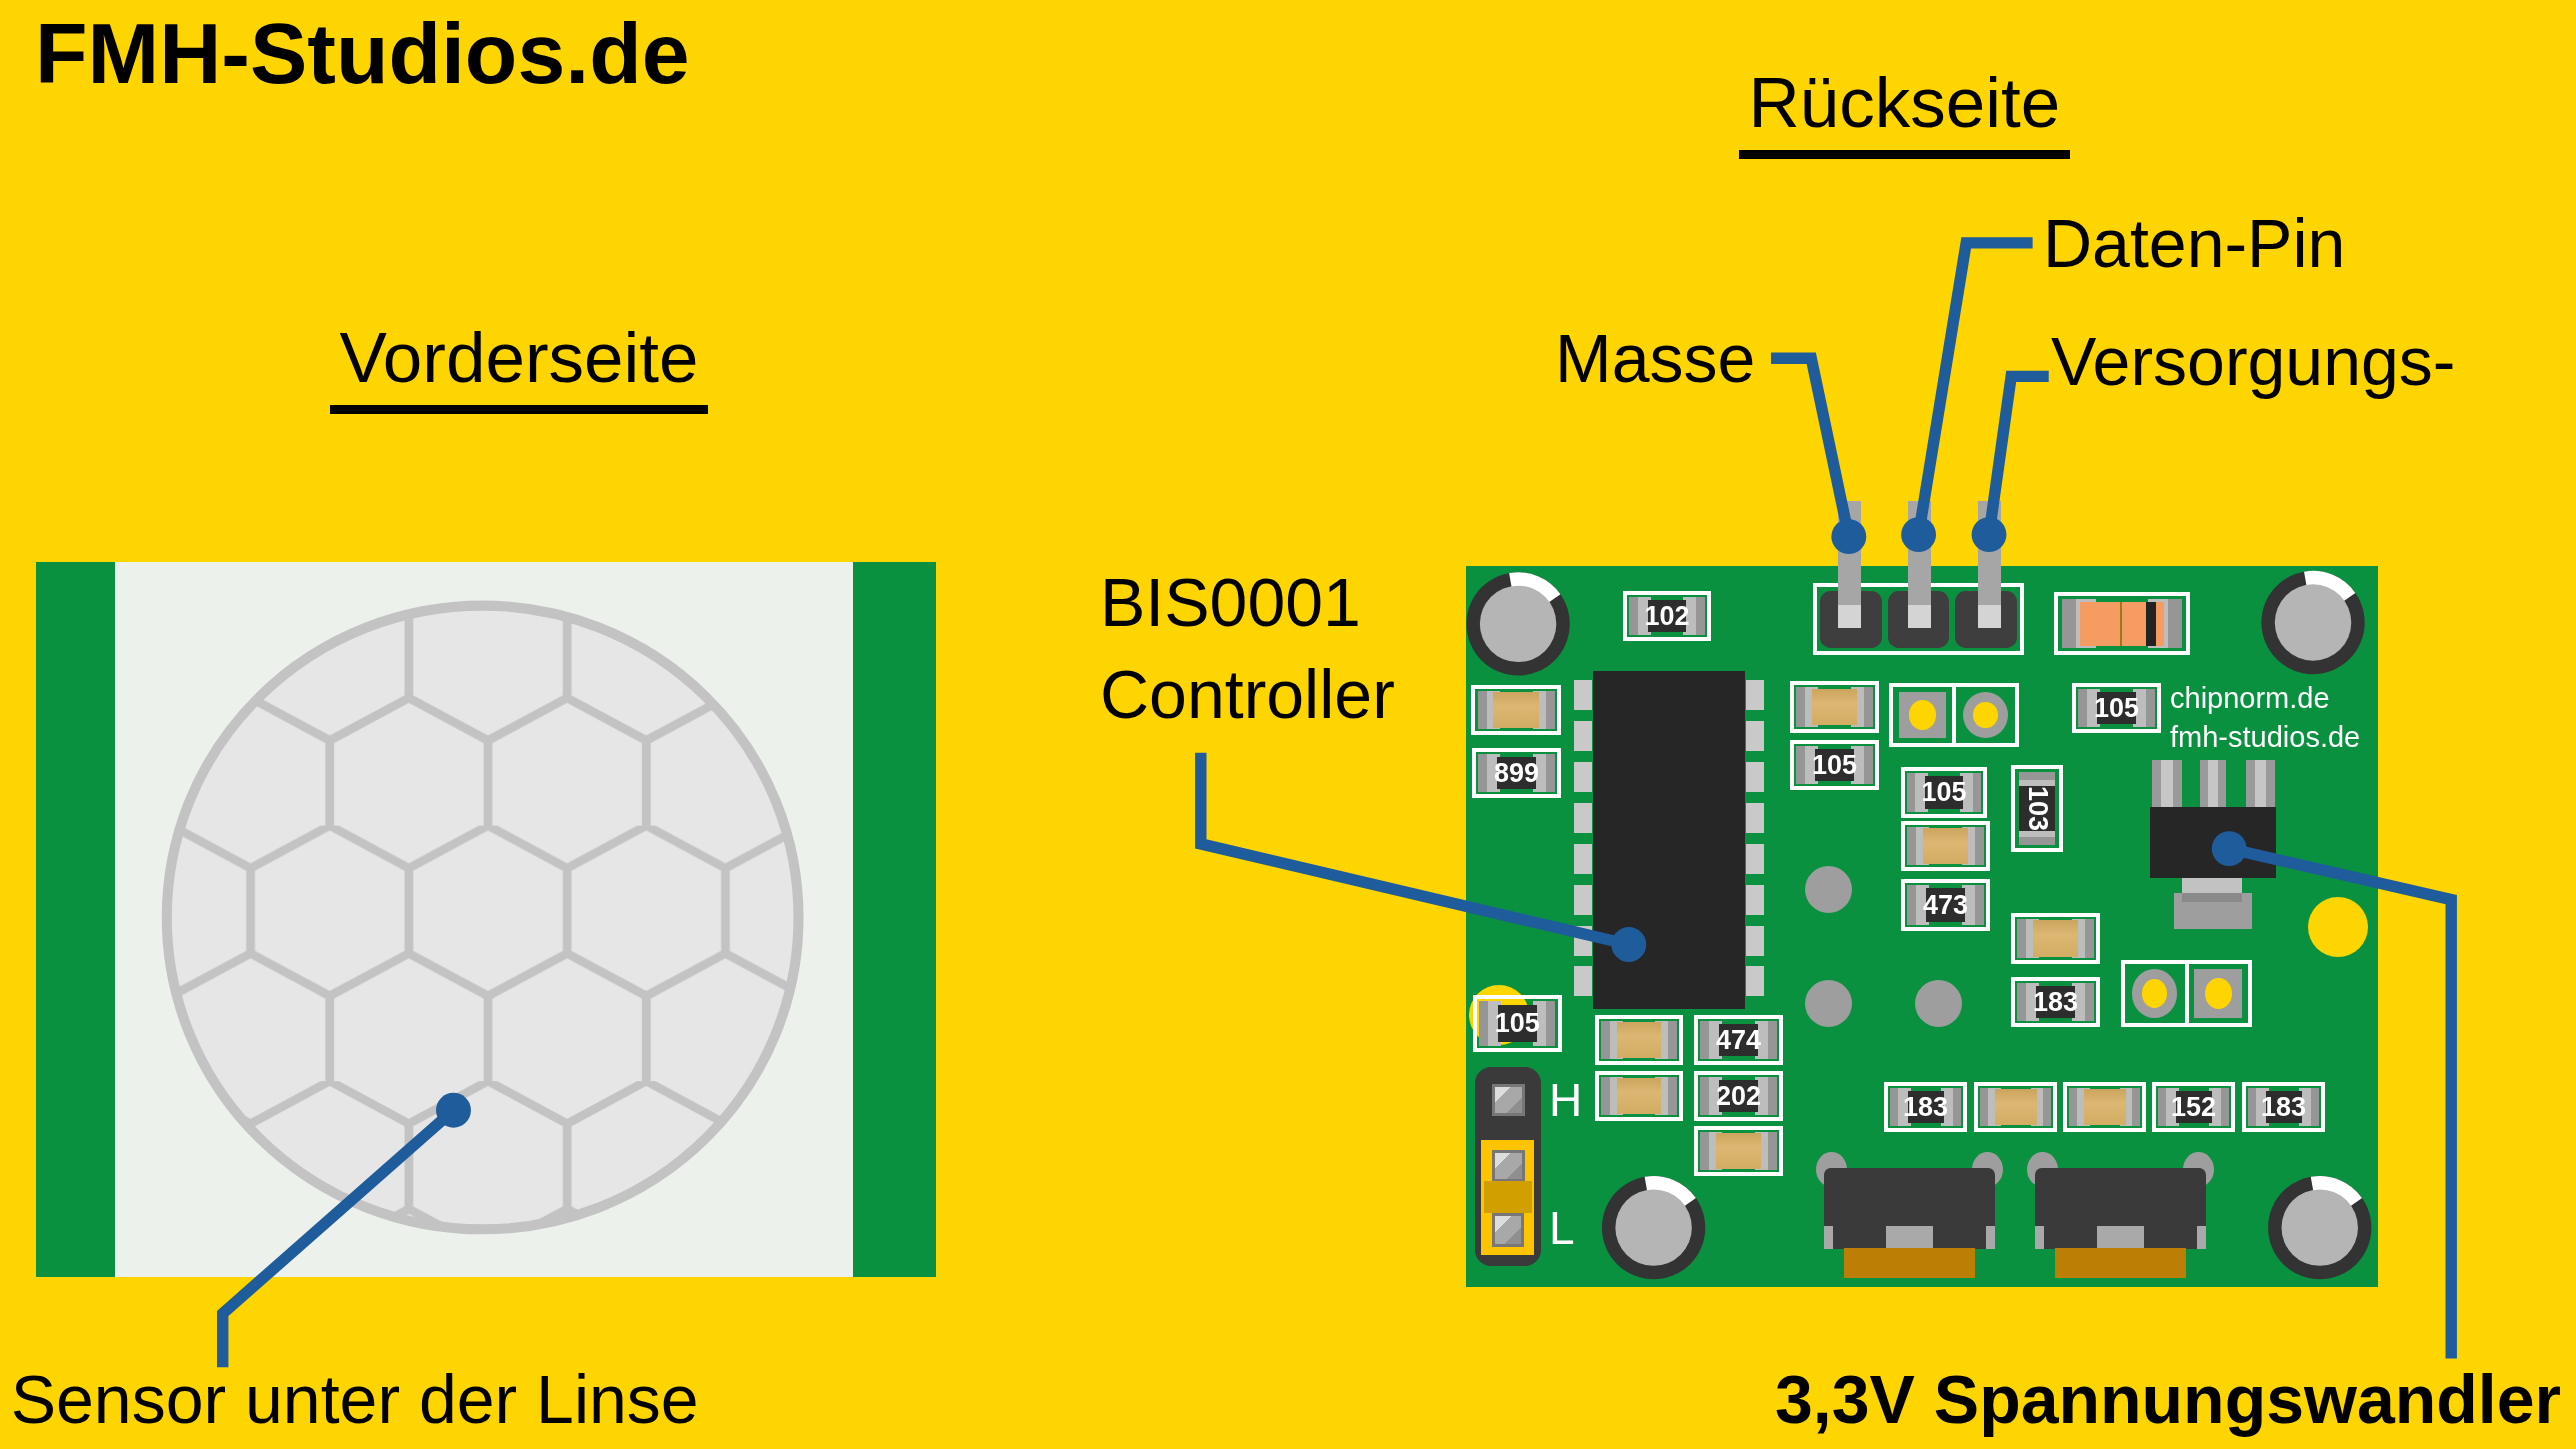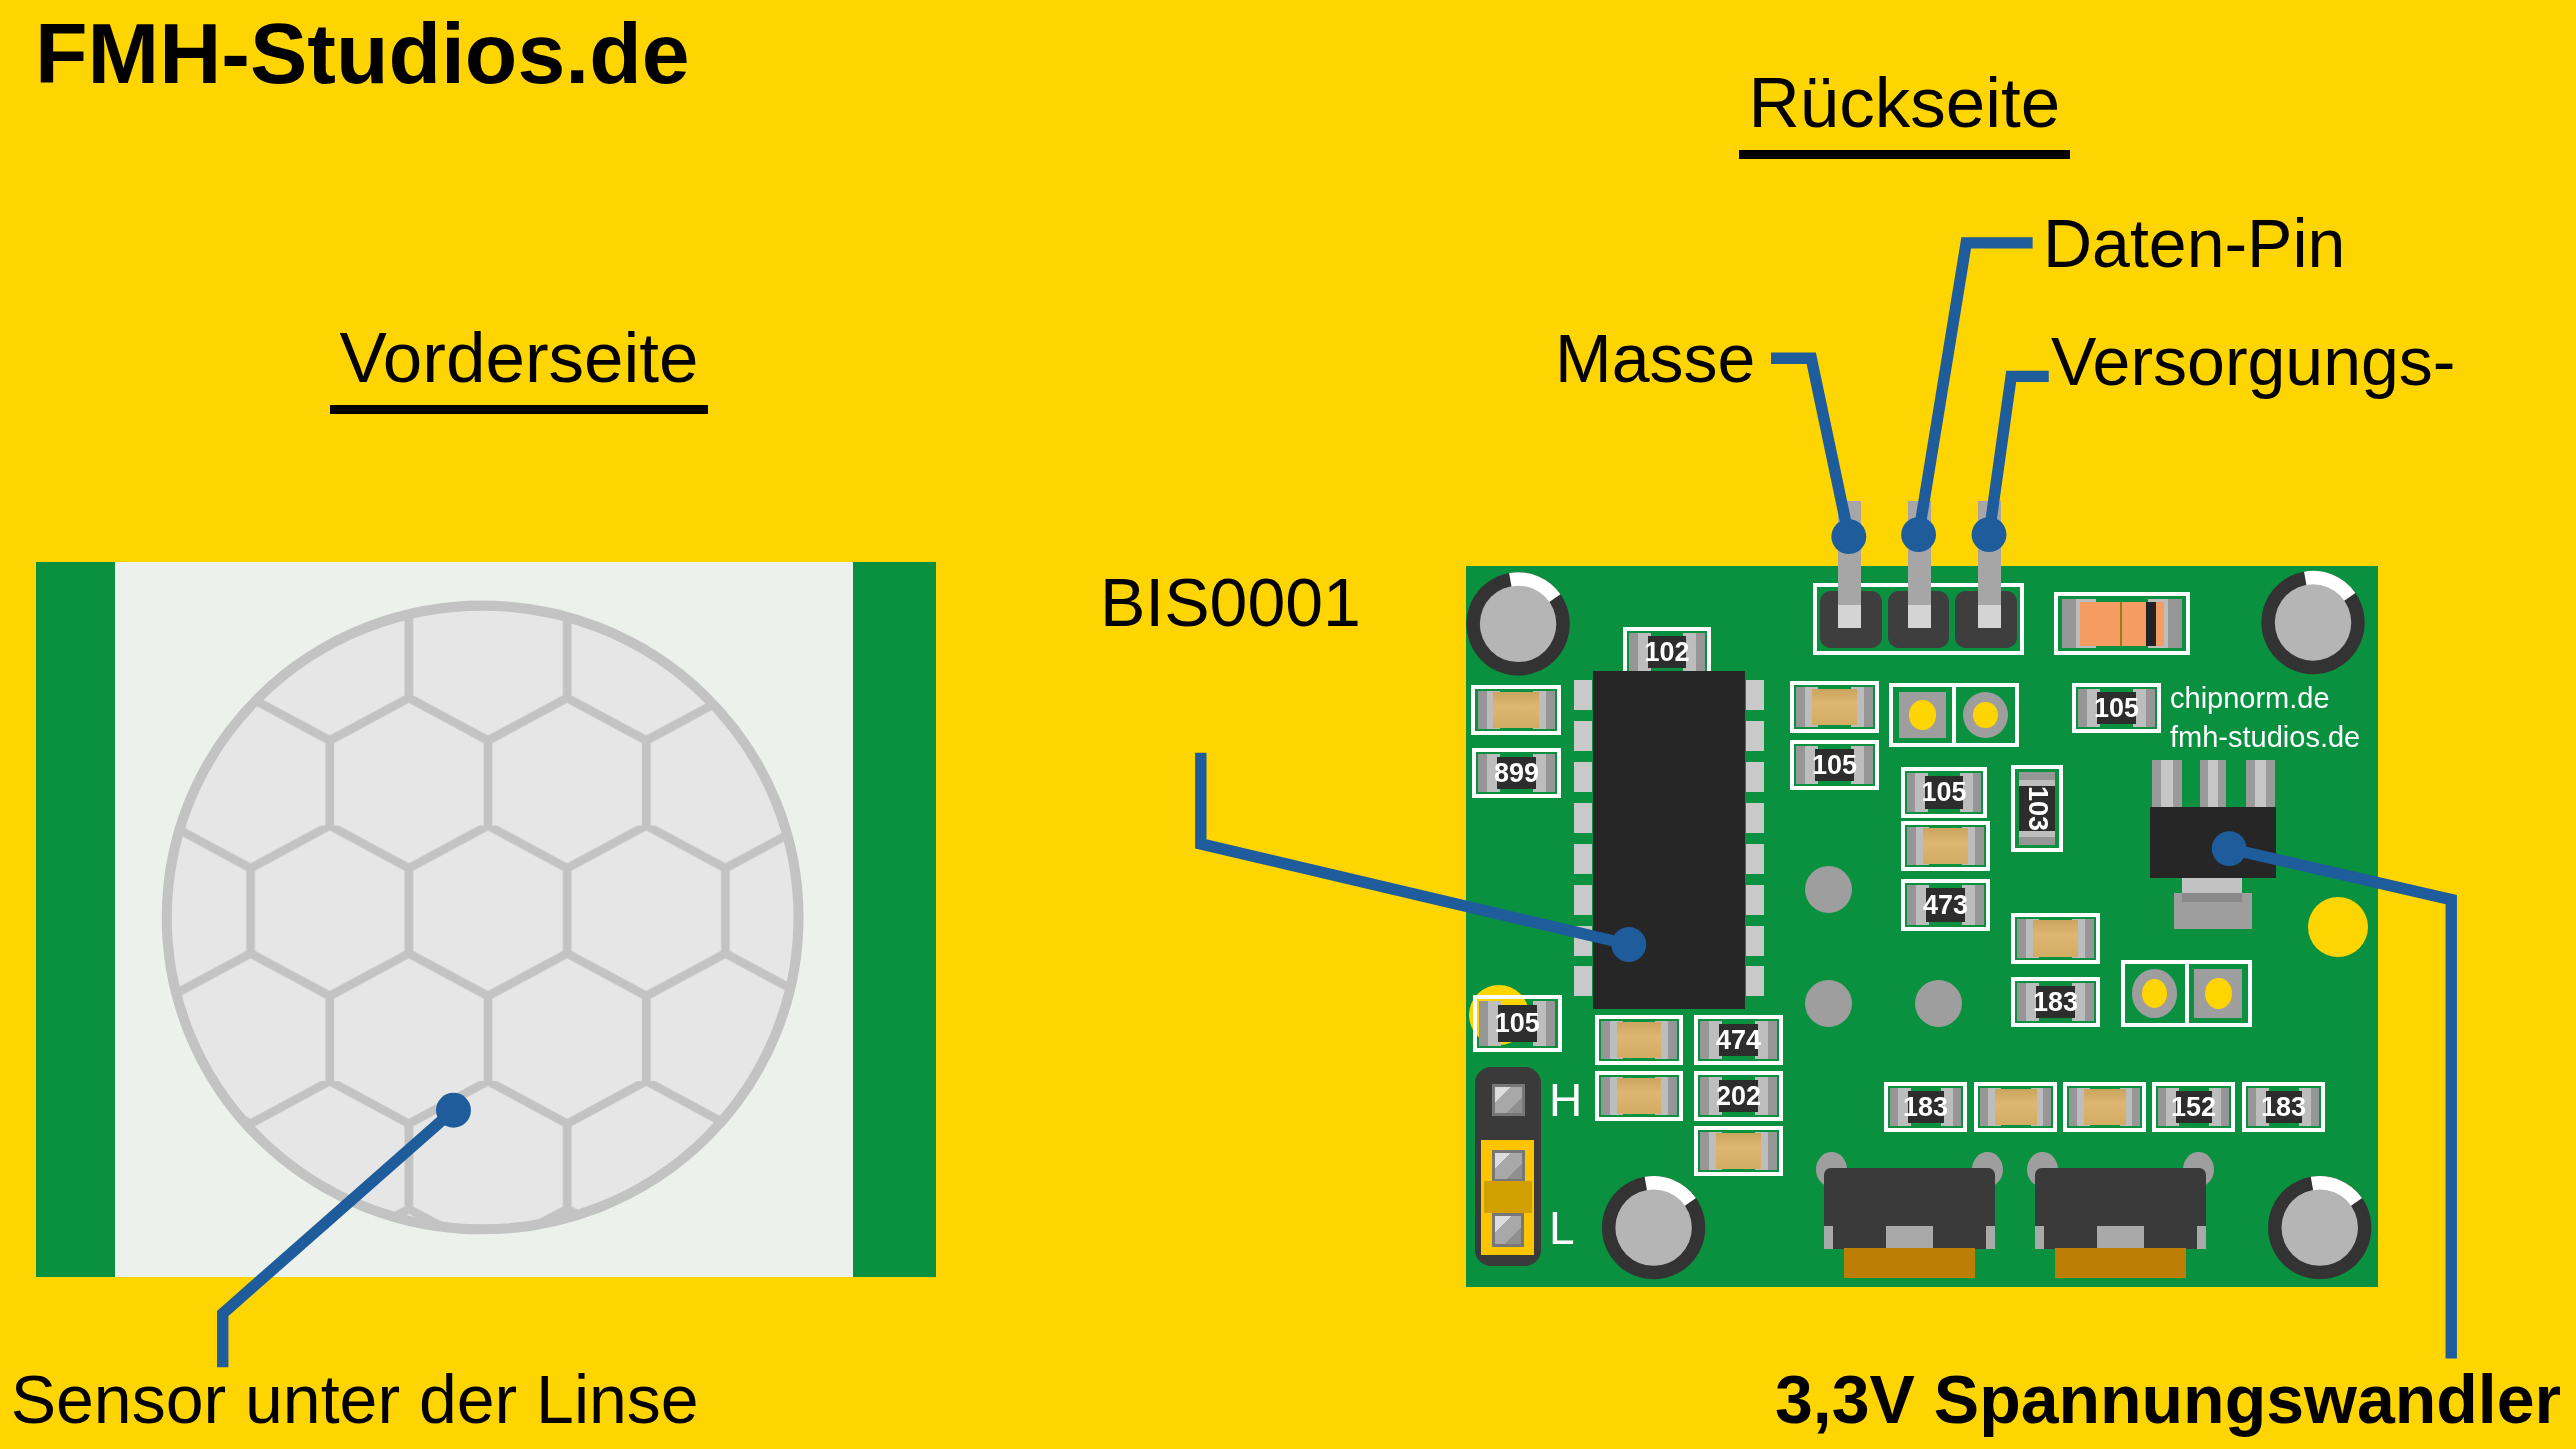--- a/index.html
+++ b/index.html
@@ -69,20 +69,21 @@
 
 <div class="stage">
 
   <div class="title" style="left:35px;top:4px;">FMH-Studios.de</div>
   <div class="heading" style="left:330px;top:317px;">Vorderseite</div>
   <div class="heading" style="left:1739px;top:62px;">Rückseite</div>
   <div class="lbl" style="left:2043px;top:203px;">Daten-Pin</div>
   <div class="lbl" style="left:1555px;top:318px;">Masse</div>
   <div class="lbl" style="left:2051px;top:321px;">Versorgungs-</div>
   <div class="lbl" style="left:1100px;top:562px;">BIS0001</div>
+  <div class="lbl" style="left:1100px;top:654px;">Controller</div>
   <div class="lbl" style="left:10.7px;top:1359px;">Sensor unter der Linse</div>
   <div class="lbl" style="left:1775px;top:1359px;font-weight:bold;">3,3V Spannungswandler</div>
 
   <div class="board" style="left:36px;top:562px;width:900px;height:715px;">
     <div class="frontwhite" style="left:79px;width:738px;"></div>
     <svg width="900" height="715" viewBox="0 0 1342 1066">
       <defs>
         <pattern id="hexpat" patternUnits="userSpaceOnUse" width="236" height="381" patternTransform="translate(556,393)">
           <path d="M118,0 L236,63.5 L236,190.5 L118,254 L0,190.5 L0,63.5 Z M118,254 L118,381" fill="none" stroke="#C3C3C3" stroke-width="13"></path>
         </pattern>
@@ -102,21 +103,21 @@
 
     <div class="hdr" style="left:347px;top:17.4px;width:211px;height:72px;">
       <i></i>
       <i></i>
       <i></i>
     </div>
     <div class="hpin" style="left:372px;top:-65px;height:127px;"></div>
     <div class="hpin" style="left:442px;top:-65px;height:127px;"></div>
     <div class="hpin" style="left:512px;top:-65px;height:127px;"></div>
 
-    <div class="smd" style="left:157px;top:25px;width:88px;height:50px;margin-top:36px;">
+    <div class="smd" style="left:157px;top:25px;width:88px;height:50px;">
       <i class="p l"></i>
         <i class="p r"></i>
         <b class="c">102</b>
     </div>
     <div class="smd" style="left:588px;top:26px;width:136px;height:63px;">
       <i class="p l"></i>
         <i class="p r"></i>
         <b class="dbody"></b>
     </div>
 

